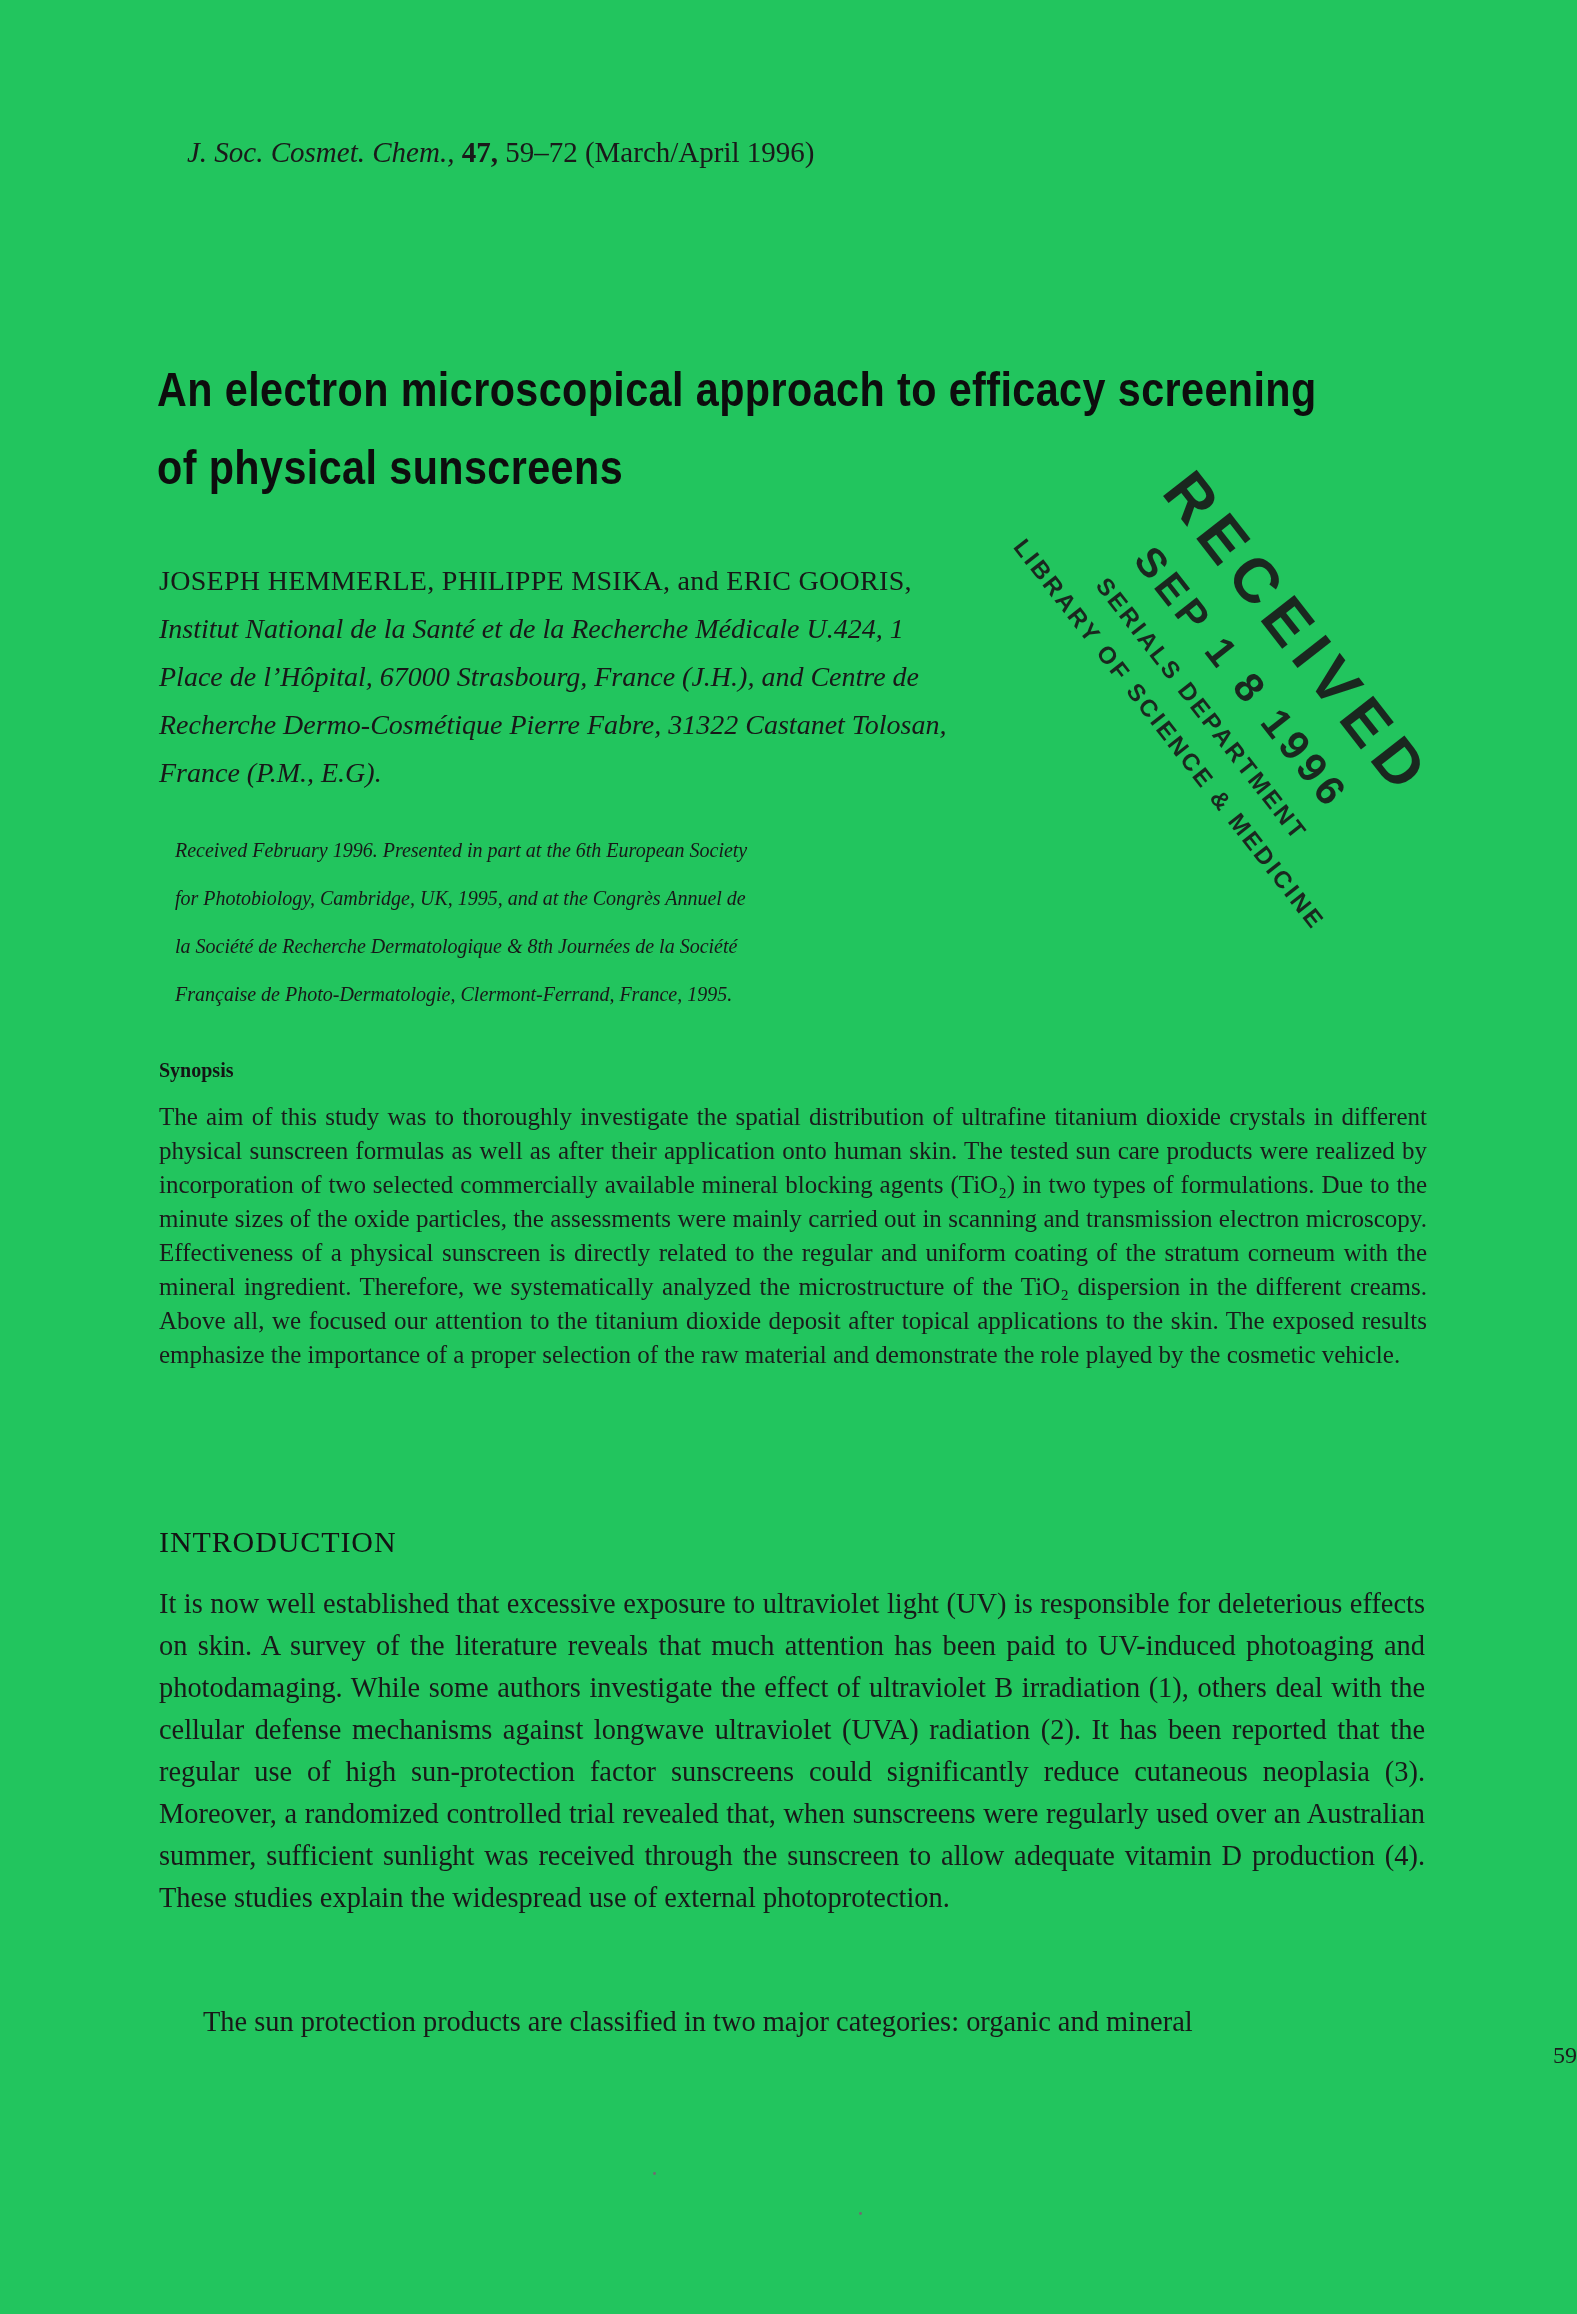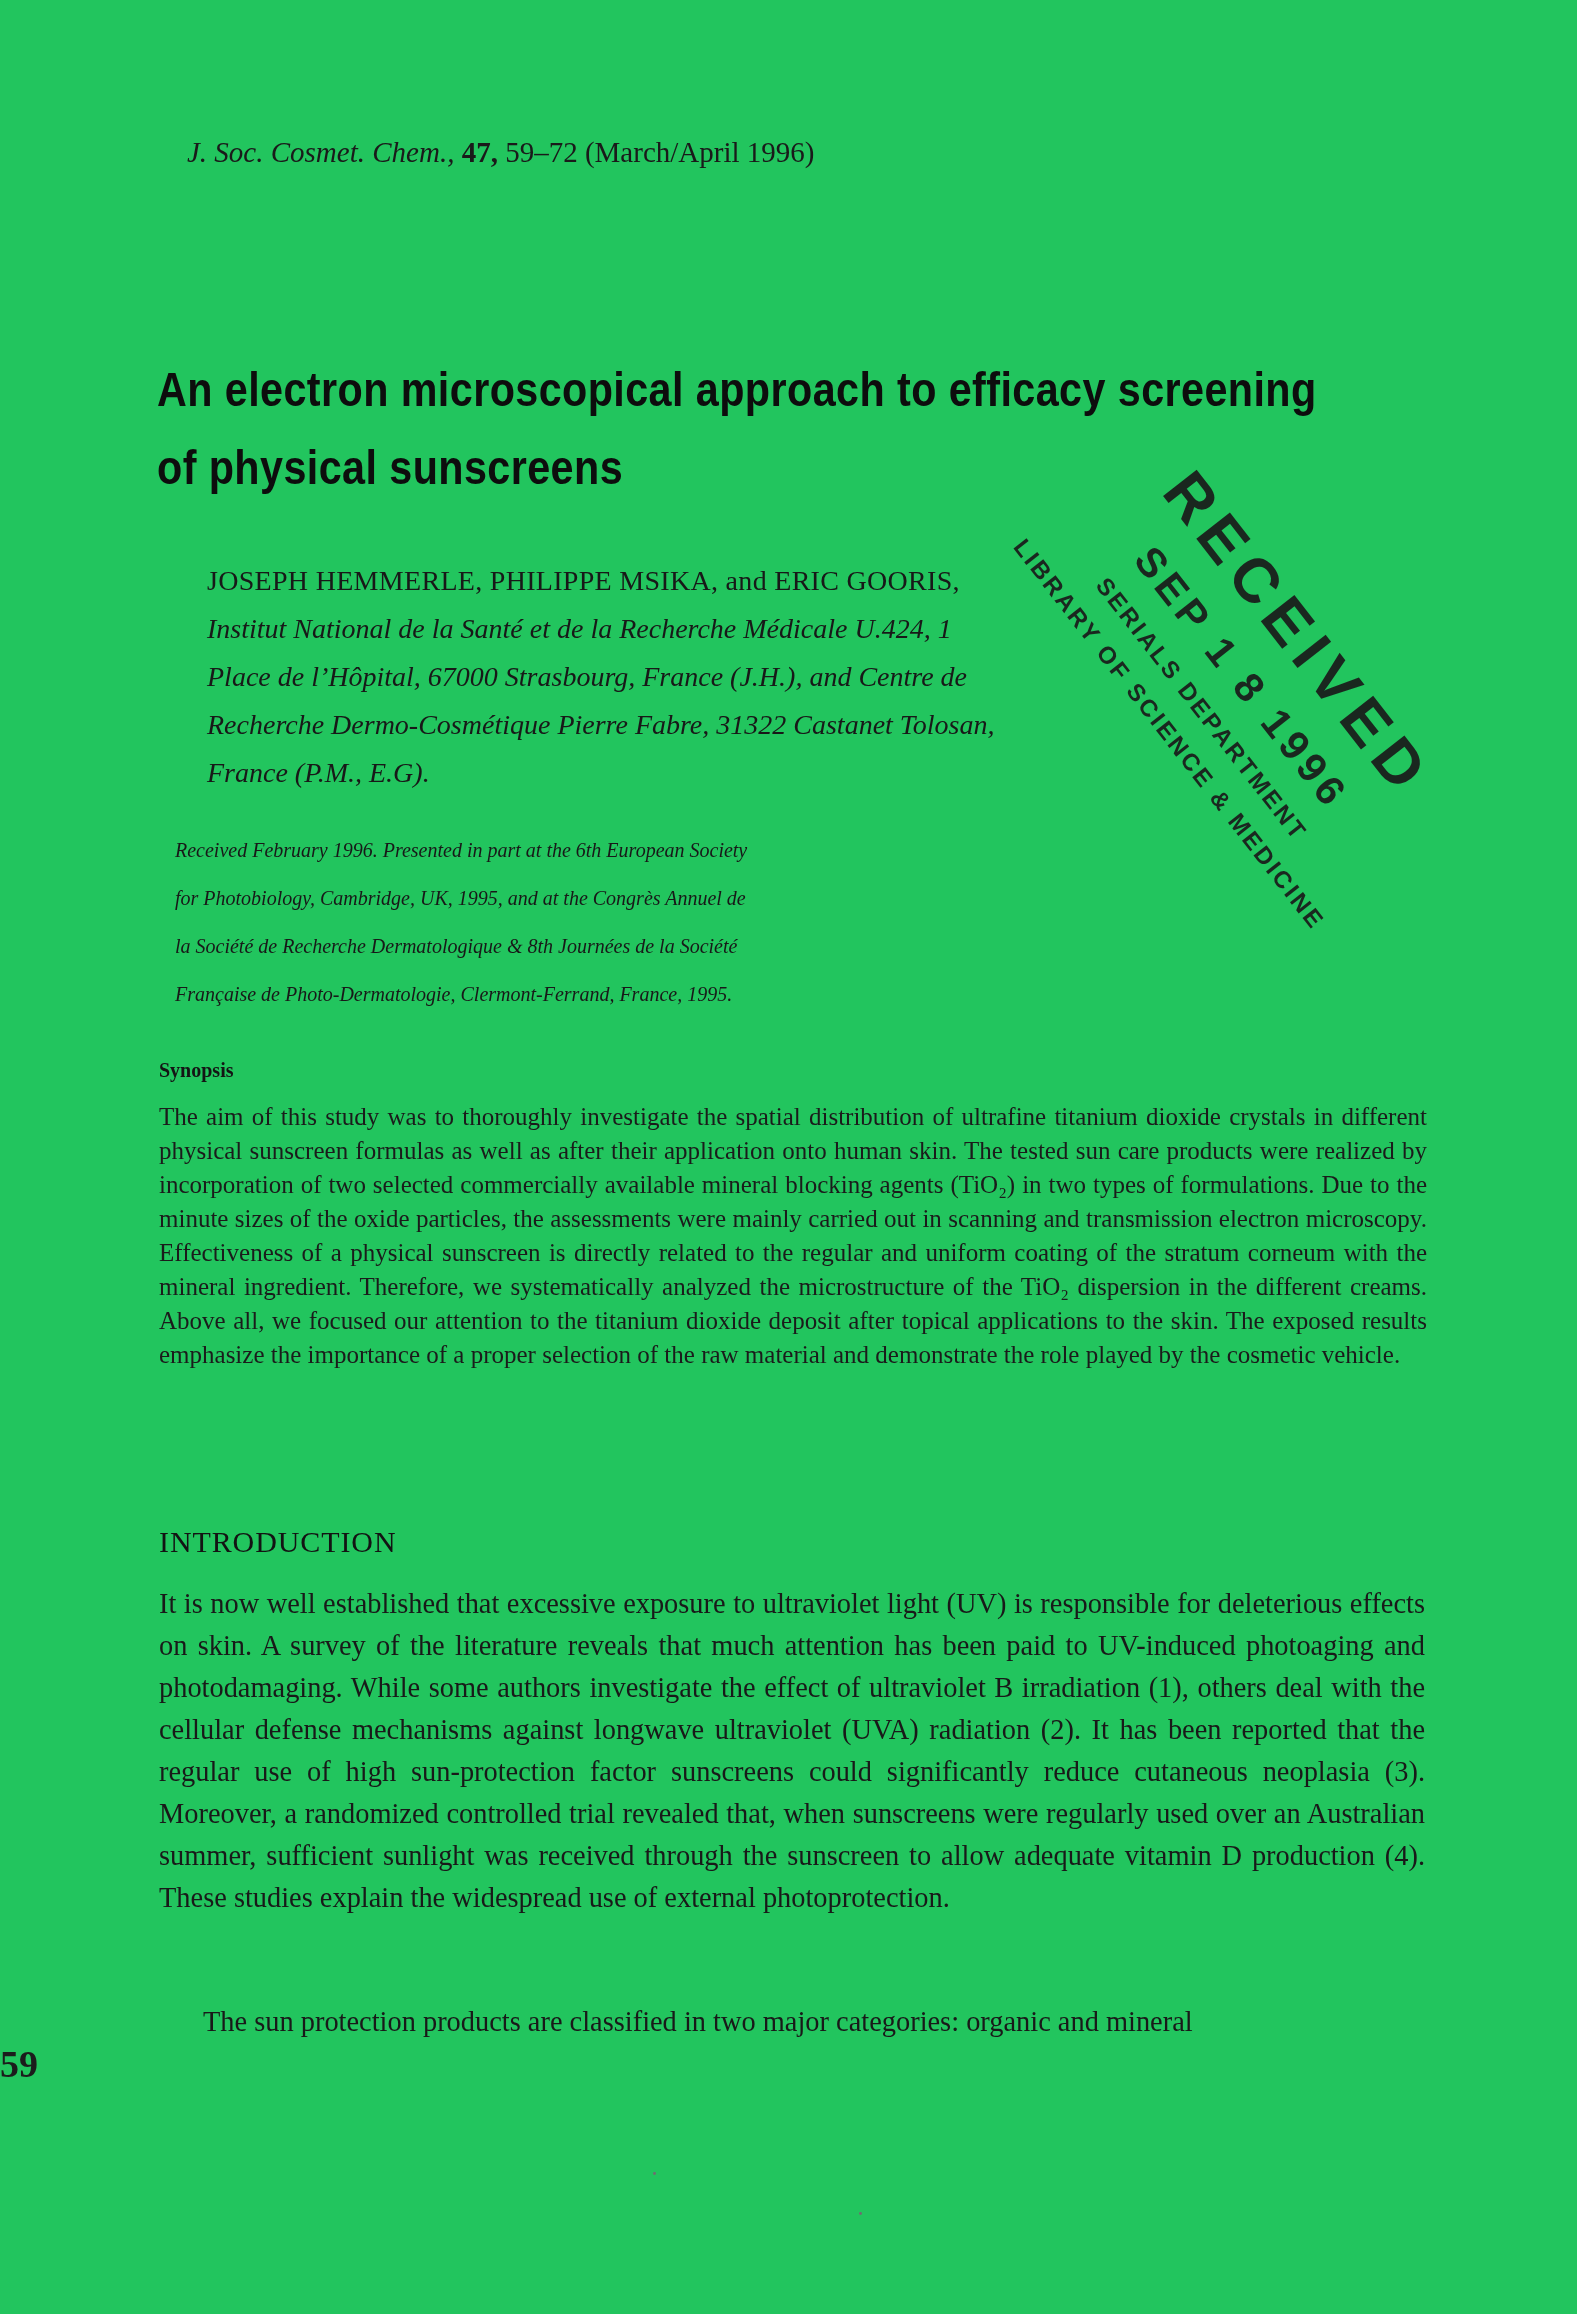--- a/index.html
+++ b/index.html
@@ -26,21 +26,20 @@
     font-weight:bold;font-size:48px;line-height:78px;
     letter-spacing:0.5px;color:#0d0d0d;
     transform:scaleX(.86);transform-origin:left top;
     white-space:nowrap;
   }
   
   .author-block{
     position:absolute;left:159px;top:557px;
     font-size:28px;line-height:48px;color:#181818;
     white-space:nowrap;
-    margin-left:48px;
   }
   .author-block .names{font-style:normal;letter-spacing:0.3px;}
   .author-block .aff{font-style:italic;}
   
   .received-block{
     position:absolute;left:159px;top:826px;
     font-size:20px;line-height:48px;font-style:italic;color:#181818;
     white-space:nowrap;
     margin-left:16px;
   }
@@ -74,21 +73,21 @@
     position:absolute;left:159px;top:1583px;width:1266px;
     font-size:28.4px;line-height:42px;text-align:justify;color:#191919;
   }
   .intro-para2{
     position:absolute;left:159px;top:2001px;width:1266px;
     font-size:28.4px;line-height:42px;text-align:justify;color:#191919;margin-left:44px;
   }
   
   .page-number{
     position:absolute;left:0;top:2042px;width:1577px;
-    text-align:left;font-size:38px;color:#1c1c1c;font-weight:bold;
+    text-align:right;font-size:24px;color:#1c1c1c;
   }
   
   .speck{position:absolute;background:#6f6f6f;border-radius:50%;}
   .speck.a{left:653px;top:2172px;width:2.8px;height:2.8px;}
   .speck.b{left:859px;top:2212px;width:2.8px;height:2.8px;}
 </style>
 </head>
 <body>
 
 <div class="page">

